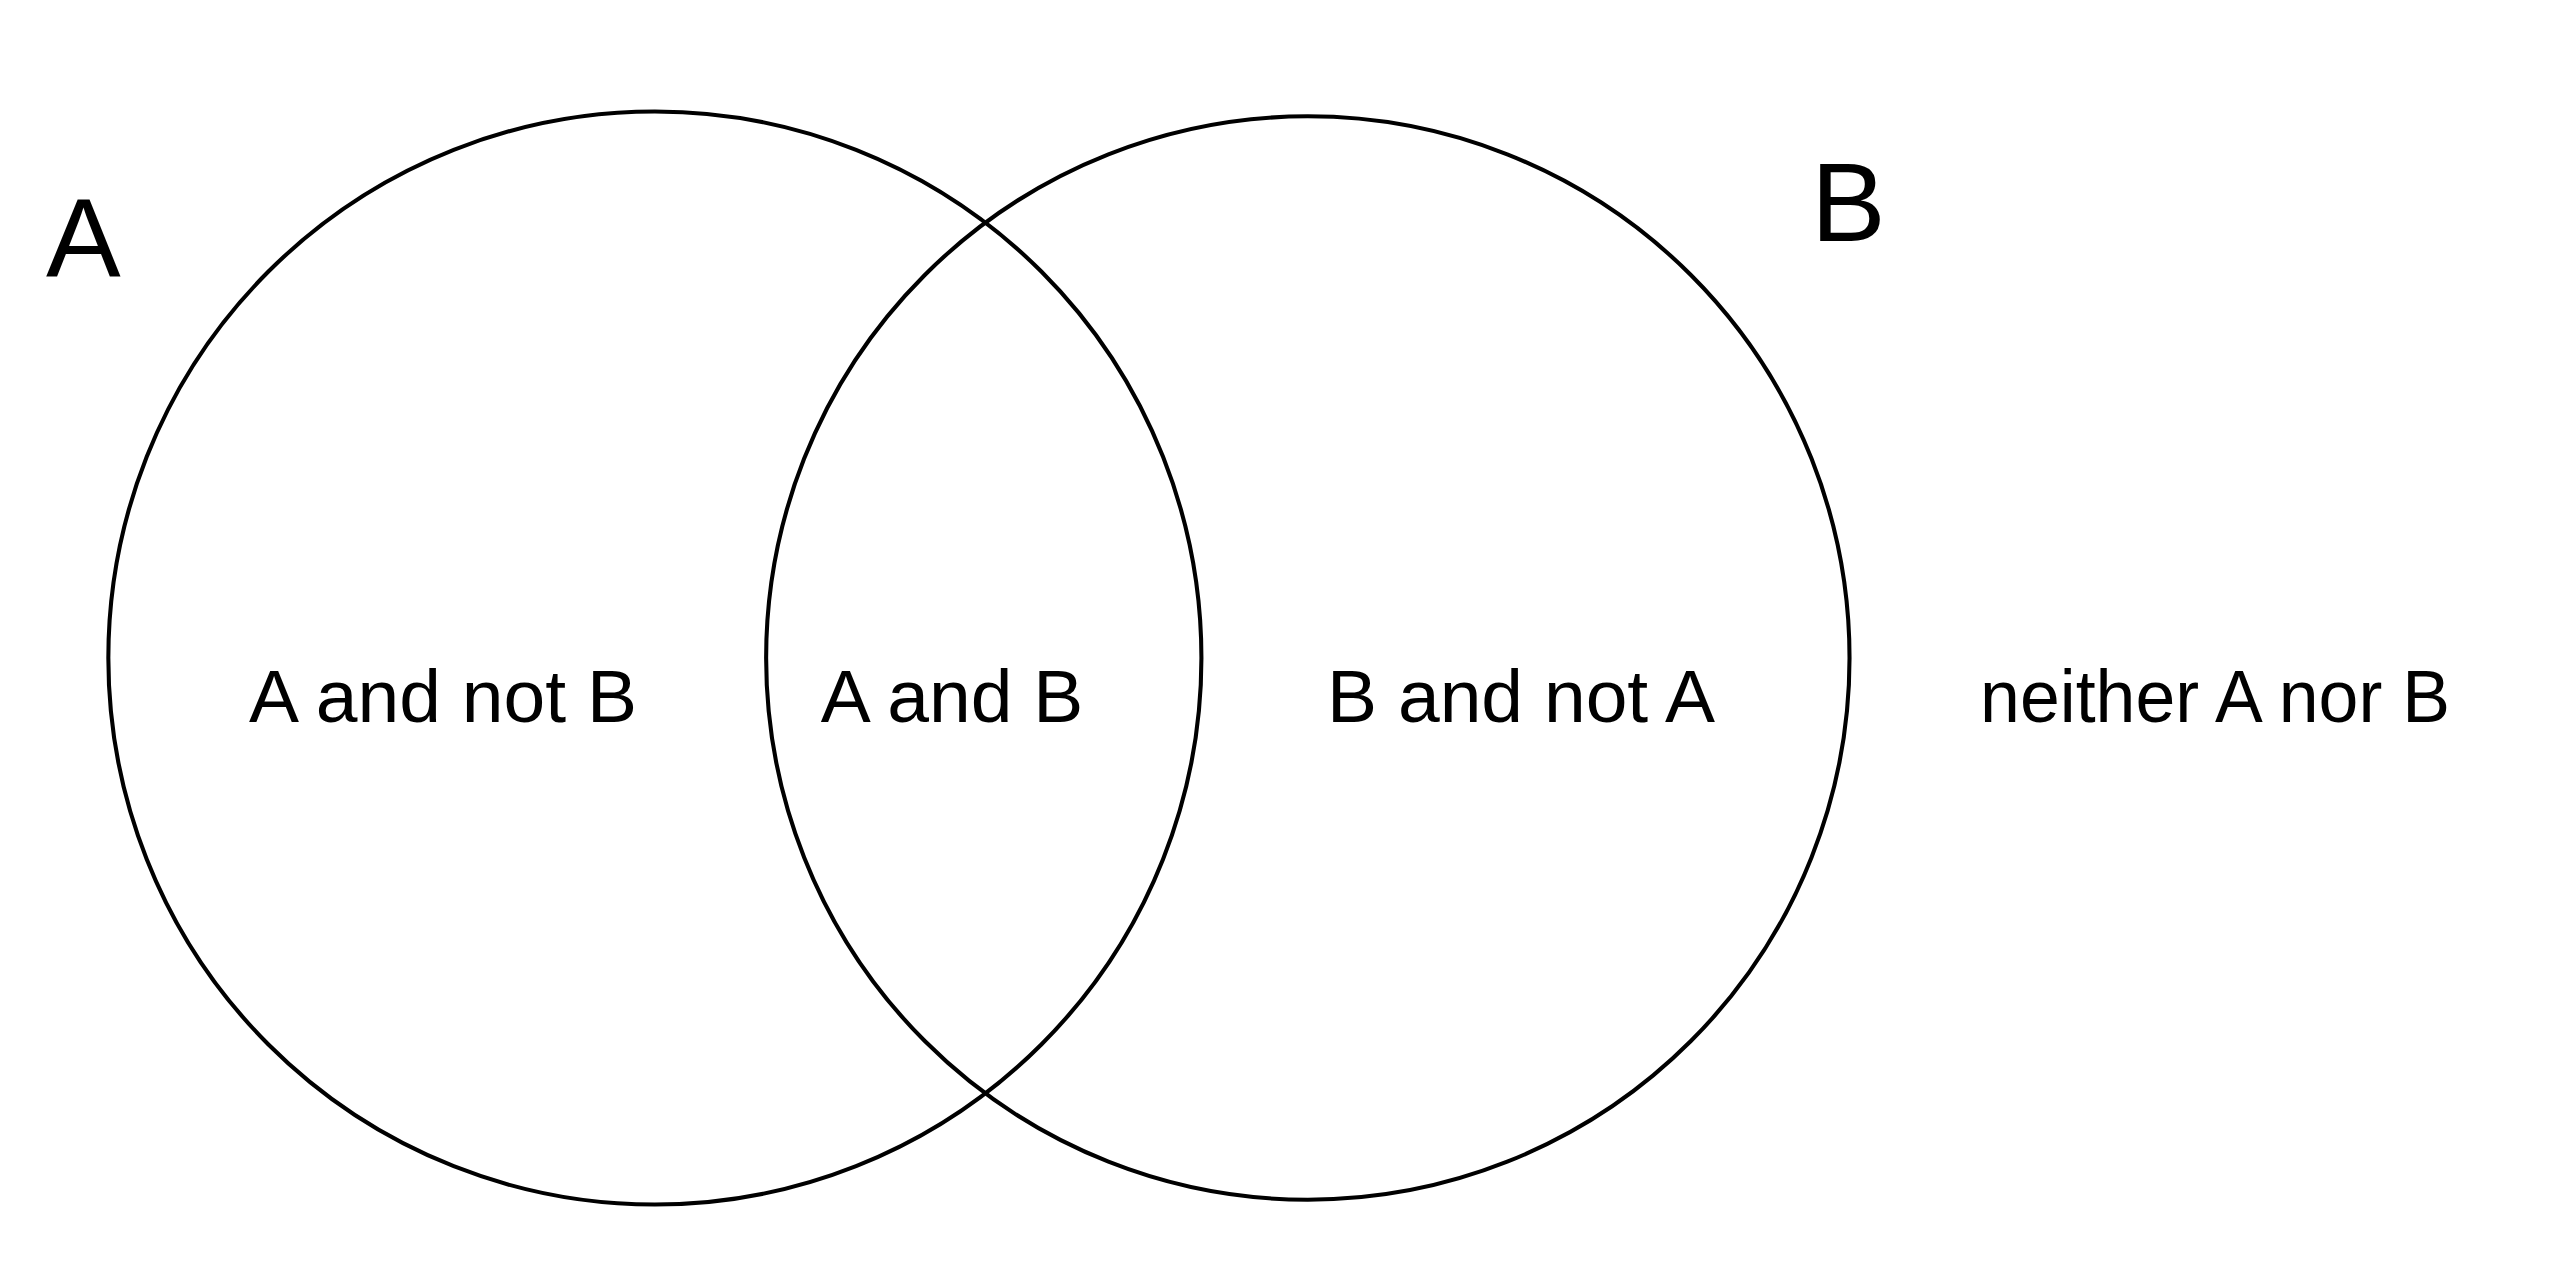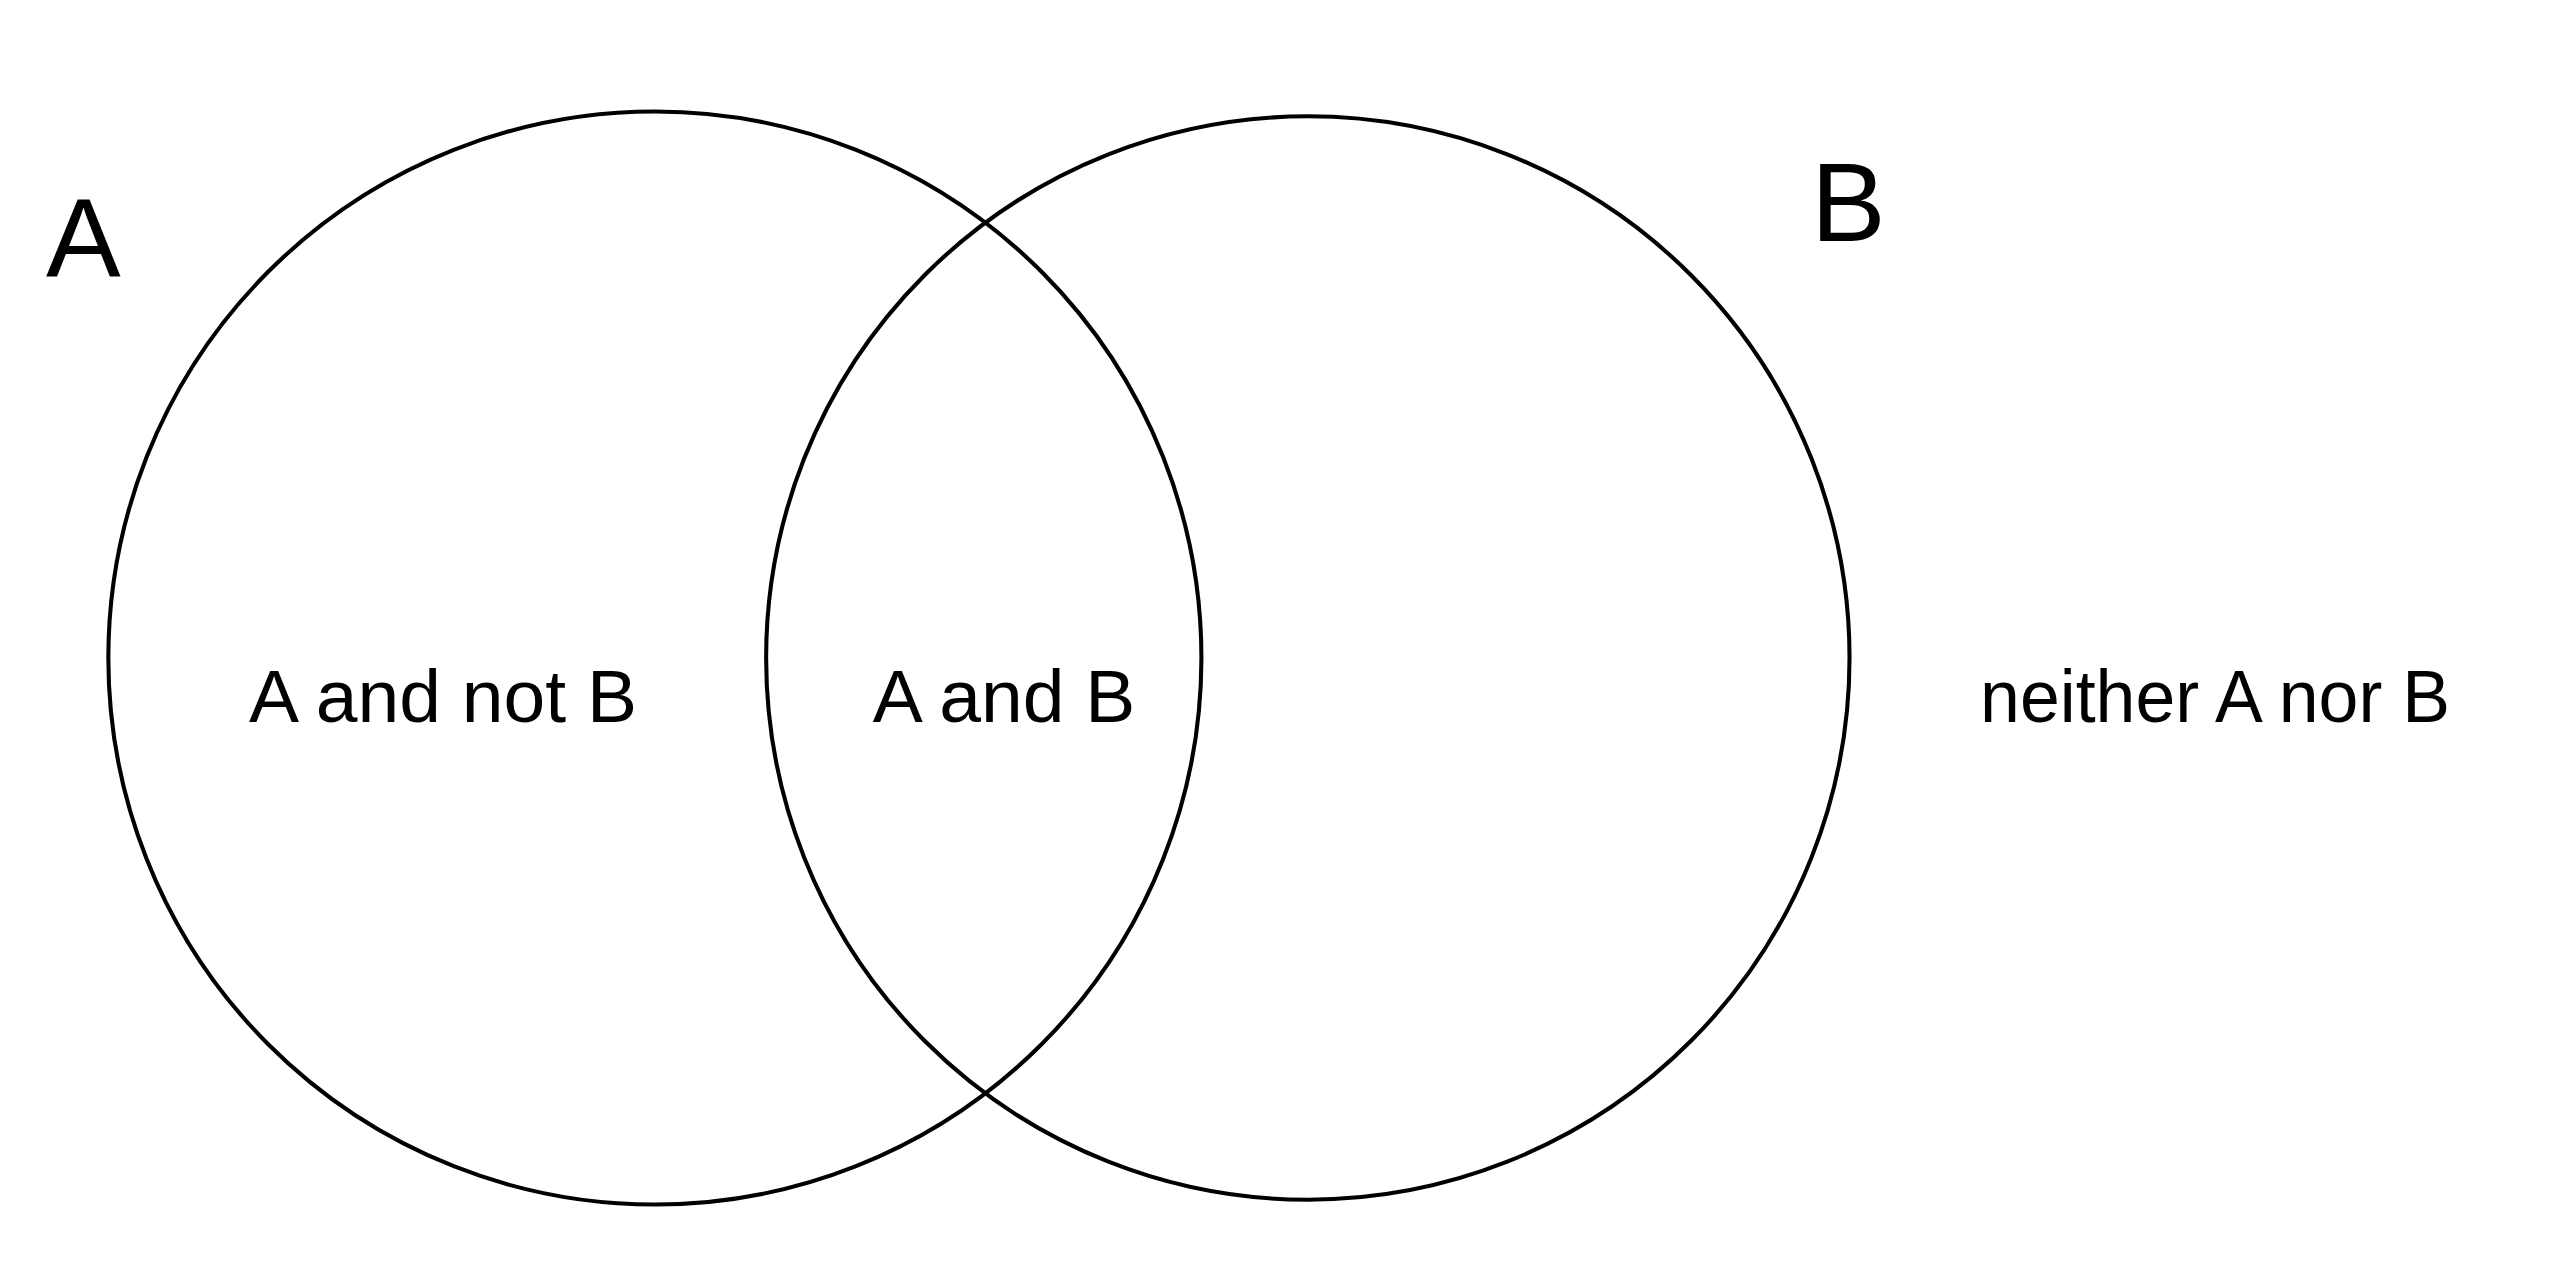--- a/index.html
+++ b/index.html
@@ -65,21 +65,21 @@
     font-size: 75px;
     font-weight: 400;
     transform: translate(-50%, -50%);
     text-align: center;
   }
   #region-a-only {
     left: 443px;
     top: 696px;
   }
   #region-intersection {
-    left: 1004px;
+    left: 952px;
     top: 696px;
   }
   #region-b-only {
     left: 1521px;
     top: 696px;
   }
   #region-outside {
     left: 2215px;
     top: 696px;
     transform: translate(-50%, -50%) scaleX(0.955);
@@ -98,18 +98,19 @@
   <div class="label-layer">
 
     <div class="txt set-name" id="label-set-a">A</div>
 
     <div class="txt set-name" id="label-set-b">B</div>
 
     <div class="txt region-label" id="region-a-only">A and not B</div>
 
     <div class="txt region-label" id="region-intersection">A and B</div>
 
+    <div class="txt region-label" id="region-b-only">B and not A</div>
 
     <div class="txt region-label" id="region-outside">neither A nor B</div>
 
   </div>
 </div>
 
 
 </body></html>

